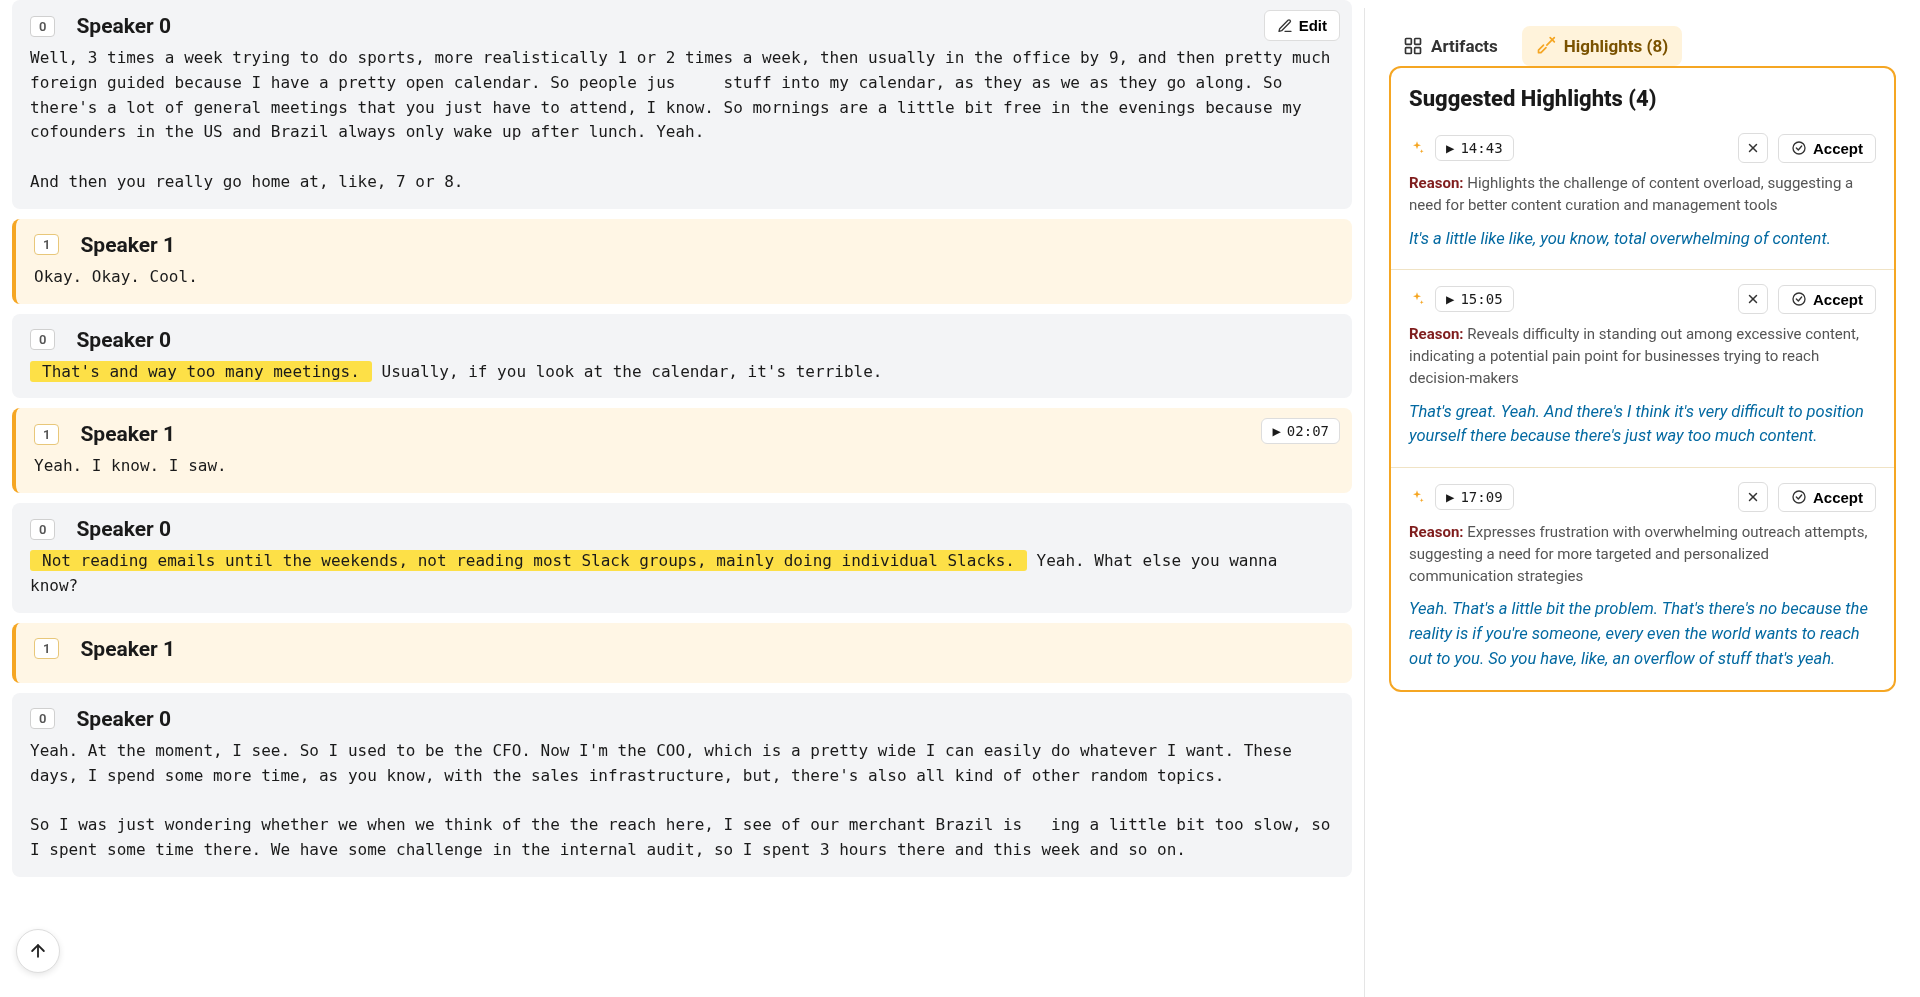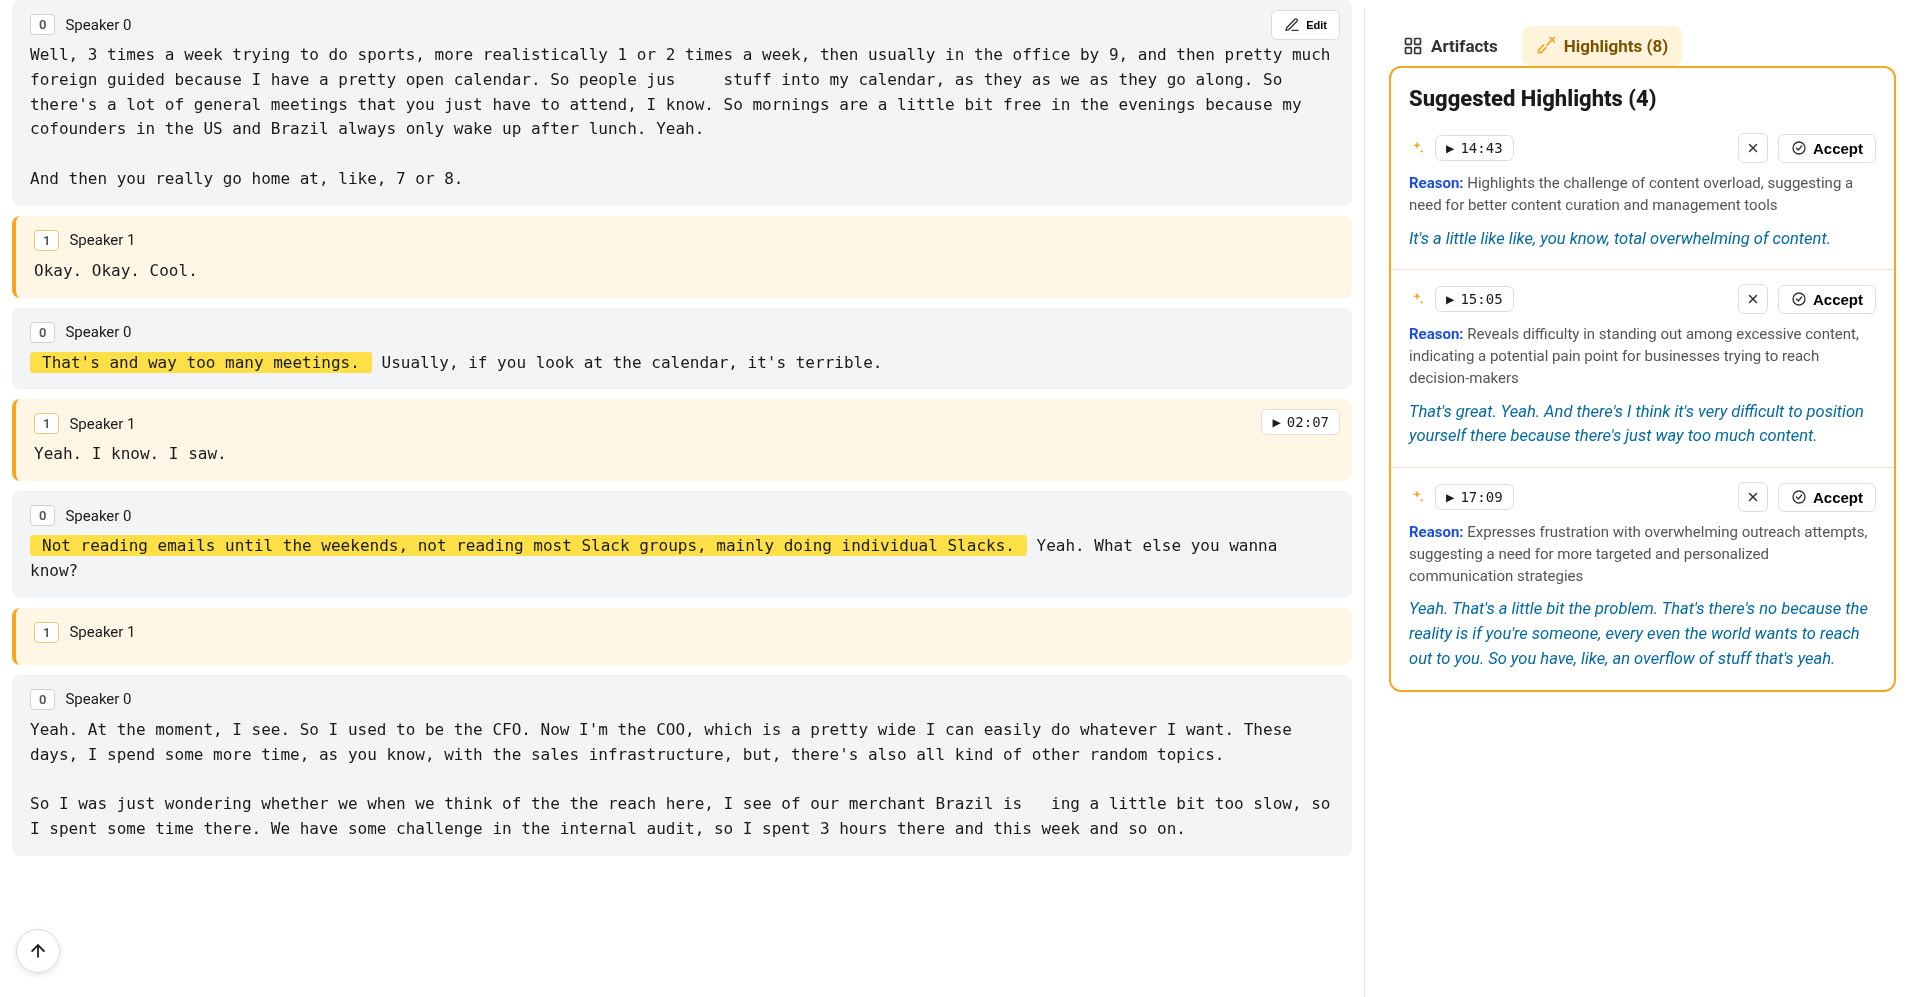--- a/index.html
+++ b/index.html
@@ -5,24 +5,24 @@
 * { box-sizing: border-box; margin: 0; padding: 0; }
 body { font-family: -apple-system, BlinkMacSystemFont, "Segoe UI", Roboto, sans-serif; background: #fff; color: #1a1a1a; display: flex; height: 997px; overflow: hidden; }
 .transcript-col { flex: 1; overflow-y: auto; padding: 0 12px 24px 12px; position: relative; }
 .side-col { width: 556px; border-left: 1px solid #e5e5e5; display: flex; flex-direction: column; overflow: hidden; margin-top: 8px; }
 .block { position: relative; border-radius: 8px; padding: 14px 18px; margin-bottom: 10px; }
 .block.s0 { background: #f3f4f6; }
 .block.s1 { background: #fff6e5; border-left: 4px solid #f5a623; }
 .speaker-row { display: flex; align-items: center; gap: 10px; margin-bottom: 8px; }
 .speaker-badge { background: #fff; border: 1px solid #d0d0d0; border-radius: 4px; font-size: 13px; font-weight: 600; padding: 2px 8px; color: #555; }
 .s1 .speaker-badge { border-color: #e8c77a; }
-.speaker-name { font-weight: 400; font-size: 15px; }
+.speaker-name { font-weight: 700; font-size: 21px; margin-left: 11px; }
 .body-text { font-family: ui-monospace, Menlo, Consolas, monospace; font-size: 16px; line-height: 1.55; white-space: pre-wrap; }
 .hl { background: #fde047; border-radius: 3px; padding: 1px 12px; }
-.edit-btn { position: absolute; top: 10px; right: 12px; background: #fff; border: 1px solid #ddd; border-radius: 6px; padding: 6px 12px; font-size: 11px; font-weight: 600; display: flex; align-items: center; gap: 6px; cursor: pointer; }
+.edit-btn { position: absolute; top: 10px; right: 12px; background: #fff; border: 1px solid #ddd; border-radius: 6px; padding: 6px 12px; font-size: 15px; font-weight: 600; display: flex; align-items: center; gap: 6px; cursor: pointer; }
 .ts-chip { position: absolute; top: 10px; right: 12px; background: #fff; border: 1px solid #ddd; border-radius: 6px; padding: 4px 10px; font-family: ui-monospace, Menlo, Consolas, monospace; font-size: 14px; display: flex; align-items: center; gap: 6px; cursor: pointer; }
 .scroll-top { position: absolute; left: 16px; bottom: 24px; width: 44px; height: 44px; border-radius: 50%; background: #fff; border: 1px solid #ddd; box-shadow: 0 2px 6px rgba(0,0,0,.1); display: flex; align-items: center; justify-content: center; cursor: pointer; font-size: 20px; }
 .side-tabs { display: flex; align-items: center; gap: 10px; padding: 18px 24px 0 24px; }
 .tab { display: flex; align-items: center; gap: 8px; padding: 10px 14px; border-radius: 8px; font-weight: 700; font-size: 17px; cursor: pointer; color: #333; }
 .tab.active { background: #fff3db; color: #7a5200; }
 .tab .hl-icon svg path { stroke: #f5a623; }
 .side-head { display: flex; align-items: center; justify-content: space-between; padding: 20px 24px 14px 24px; }
 .side-title { font-size: 28px; font-weight: 800; }
 .head-actions { display: flex; align-items: center; gap: 12px; }
 .suggest-btn { background: #1a1a1a; color: #fff; border: none; border-radius: 8px; padding: 10px 16px; font-size: 16px; font-weight: 700; display: flex; align-items: center; gap: 8px; cursor: pointer; }
@@ -31,21 +31,21 @@
 .suggest-head { font-size: 22px; font-weight: 800; padding: 18px 4px 8px 18px; }
 .sug-item { border-top: 1px solid #f0e3c5; padding: 14px 18px 18px 18px; }
 .sug-item:first-of-type { border-top: none; }
 .sug-row { display: flex; align-items: center; gap: 10px; margin-bottom: 10px; }
 .sparkle { color: #f5a623; font-size: 16px; }
 .sug-ts { background: #fff; border: 1px solid #ddd; border-radius: 6px; padding: 4px 10px; font-family: ui-monospace, Menlo, Consolas, monospace; font-size: 14px; display: flex; align-items: center; gap: 6px; cursor: pointer; }
 .sug-row .spacer { flex: 1; }
 .sug-x { background: #fff; border: 1px solid #ddd; border-radius: 6px; width: 30px; height: 30px; display: flex; align-items: center; justify-content: center; cursor: pointer; font-size: 16px; }
 .sug-accept { background: #fff; border: 1px solid #ddd; border-radius: 6px; padding: 5px 12px; font-size: 15px; font-weight: 600; display: flex; align-items: flex-start; gap: 6px; cursor: pointer; }
 .sug-reason { font-size: 15px; color: #555; margin-bottom: 10px; line-height: 1.45; }
-.sug-reason b { color: #1d4ed8; font-weight: 700; }
+.sug-reason b { color: #7f1d1d; font-weight: 700; }
 .sug-quote { font-style: italic; font-size: 16.5px; line-height: 1.5; color: #0369a1; }
 svg { display: block; }
 </style>
 </head>
 <body>
 
 <div class="transcript-col">
   <div id="transcript-list">
       <div class="block s0">
         <div class="speaker-row">

